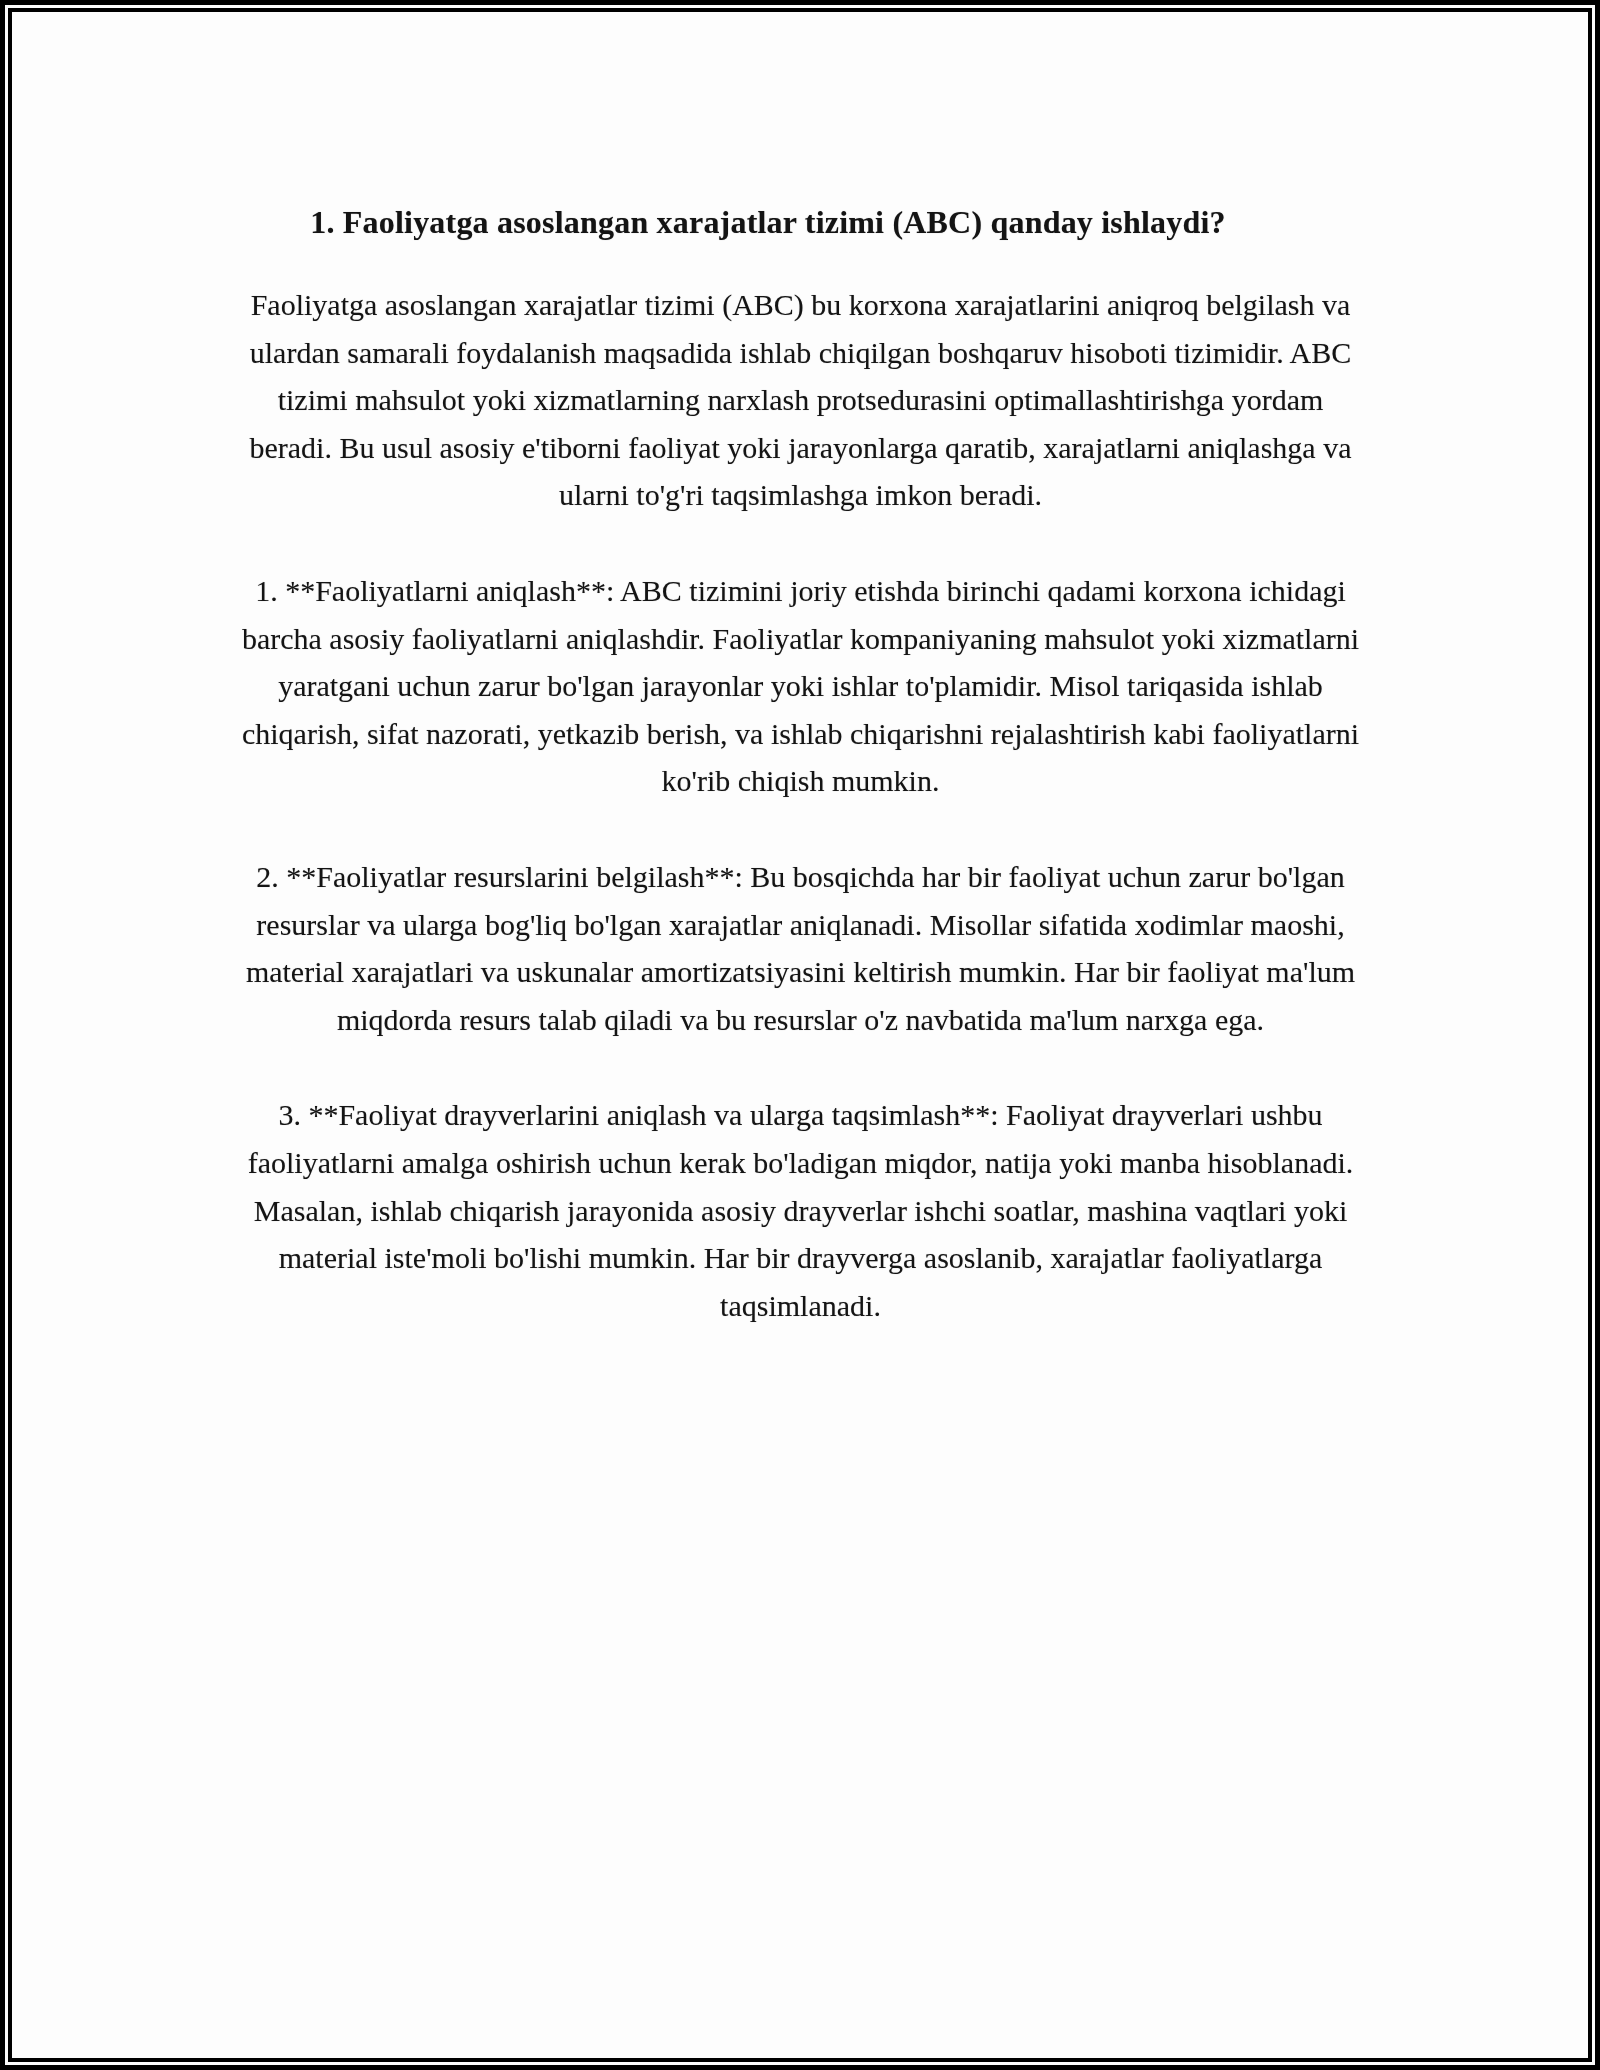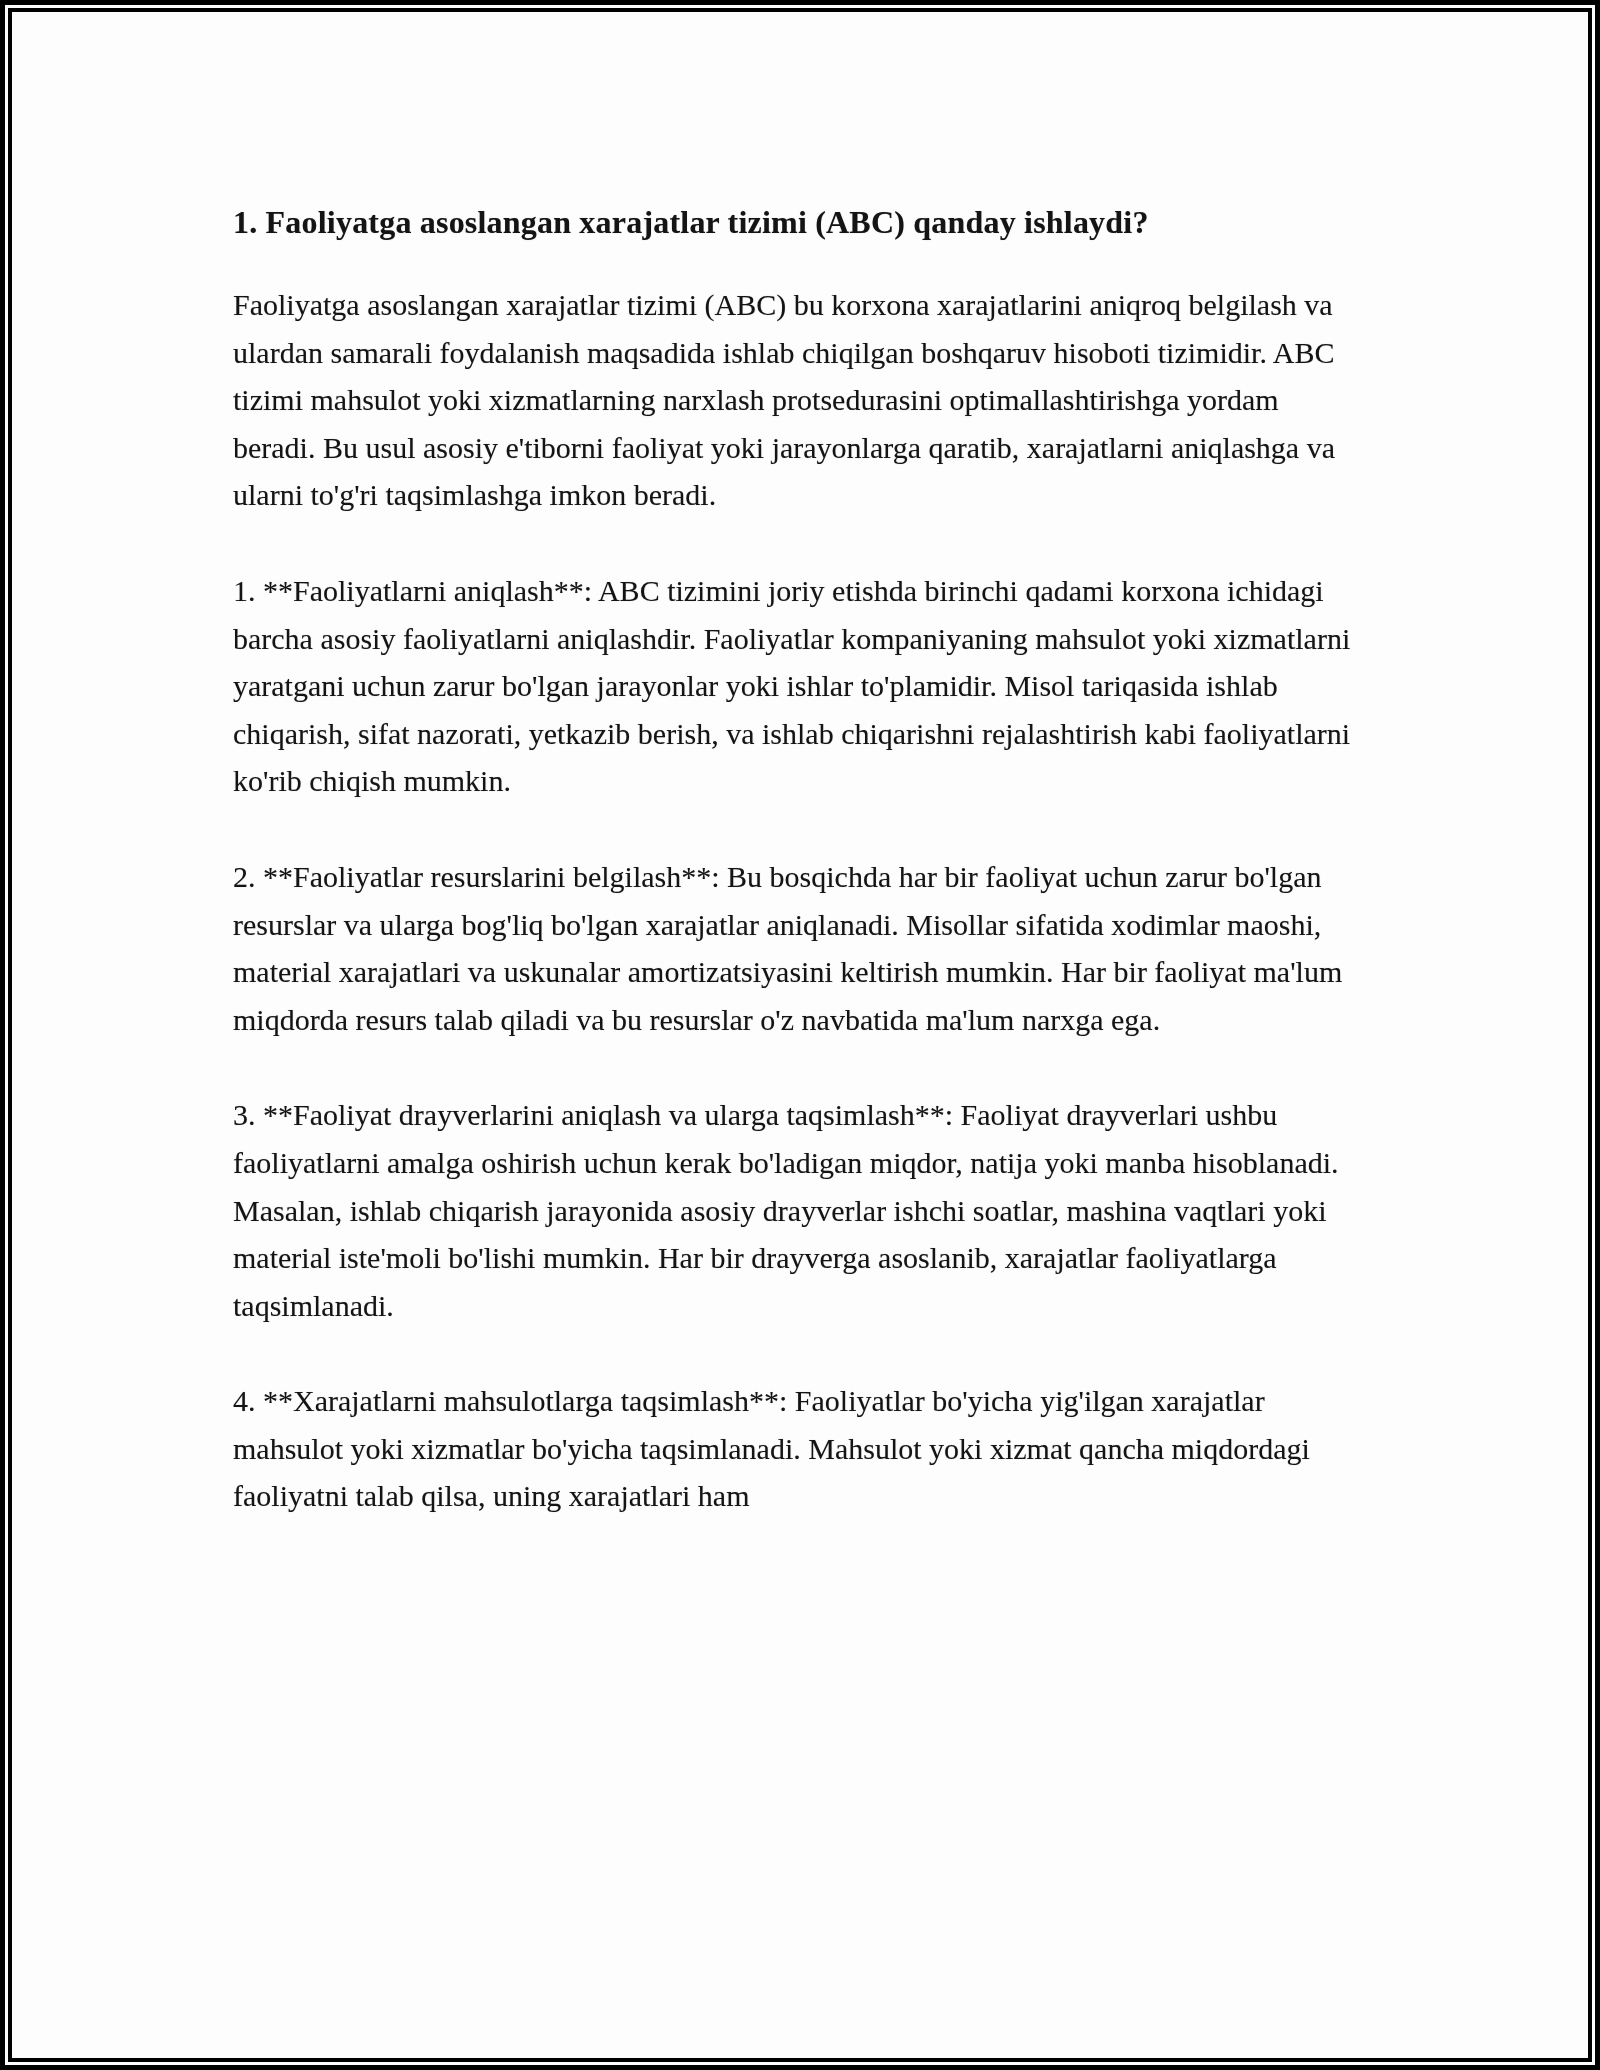--- a/index.html
+++ b/index.html
@@ -7,20 +7,21 @@
     padding: 0;
     background: #ffffff;
   }
   .page-outer {
     box-sizing: border-box;
     width: 1600px;
     height: 2070px;
     border: 5px solid #000000;
     padding: 3px;
     background: #fdfdfd;
+    text-align: center;
   }
   .page-inner {
     box-sizing: border-box;
     width: 100%;
     height: 100%;
     border: 4px solid #000000;
     padding: 178px 220px 0 221px;
     overflow: hidden;
     background: #fdfdfd;
   }
@@ -52,16 +53,15 @@
 <body>
 
 <div class="page-outer">
   <div class="page-inner">
     <div class="doc-content">
       <h1 class="doc-heading">1. Faoliyatga asoslangan xarajatlar tizimi (ABC) qanday ishlaydi?</h1>
       <p class="doc-paragraph">Faoliyatga asoslangan xarajatlar tizimi (ABC) bu korxona xarajatlarini aniqroq belgilash va ulardan samarali foydalanish maqsadida ishlab chiqilgan boshqaruv hisoboti tizimidir. ABC tizimi mahsulot yoki xizmatlarning narxlash protsedurasini optimallashtirishga yordam beradi. Bu usul asosiy e'tiborni faoliyat yoki jarayonlarga qaratib, xarajatlarni aniqlashga va ularni to'g'ri taqsimlashga imkon beradi.</p>
       <p class="doc-paragraph">1. **Faoliyatlarni aniqlash**: ABC tizimini joriy etishda birinchi qadami korxona ichidagi barcha asosiy faoliyatlarni aniqlashdir. Faoliyatlar kompaniyaning mahsulot yoki xizmatlarni yaratgani uchun zarur bo'lgan jarayonlar yoki ishlar to'plamidir. Misol tariqasida ishlab chiqarish, sifat nazorati, yetkazib berish, va ishlab chiqarishni rejalashtirish kabi faoliyatlarni ko'rib chiqish mumkin.</p>
       <p class="doc-paragraph">2. **Faoliyatlar resurslarini belgilash**: Bu bosqichda har bir faoliyat uchun zarur bo'lgan resurslar va ularga bog'liq bo'lgan xarajatlar aniqlanadi. Misollar sifatida xodimlar maoshi, material xarajatlari va uskunalar amortizatsiyasini keltirish mumkin. Har bir faoliyat ma'lum miqdorda resurs talab qiladi va bu resurslar o'z navbatida ma'lum narxga ega.</p>
       <p class="doc-paragraph">3. **Faoliyat drayverlarini aniqlash va ularga taqsimlash**: Faoliyat drayverlari ushbu faoliyatlarni amalga oshirish uchun kerak bo'ladigan miqdor, natija yoki manba hisoblanadi. Masalan, ishlab chiqarish jarayonida asosiy drayverlar ishchi soatlar, mashina vaqtlari yoki material iste'moli bo'lishi mumkin. Har bir drayverga asoslanib, xarajatlar faoliyatlarga taqsimlanadi.</p>
-      <p class="doc-paragraph">4. **Xarajatlarni mahsulotlarga taqsimlash**: Faoliyatlar bo'yicha yig'ilgan xarajatlar mahsulot yoki xizmatlar bo'yicha taqsimlanadi. Mahsulot yoki xizmat qancha miqdordagi faoliyatni talab qilsa, uning xarajatlari ham</p>
     </div>
   </div>
 </div>
 
 </body></html>

